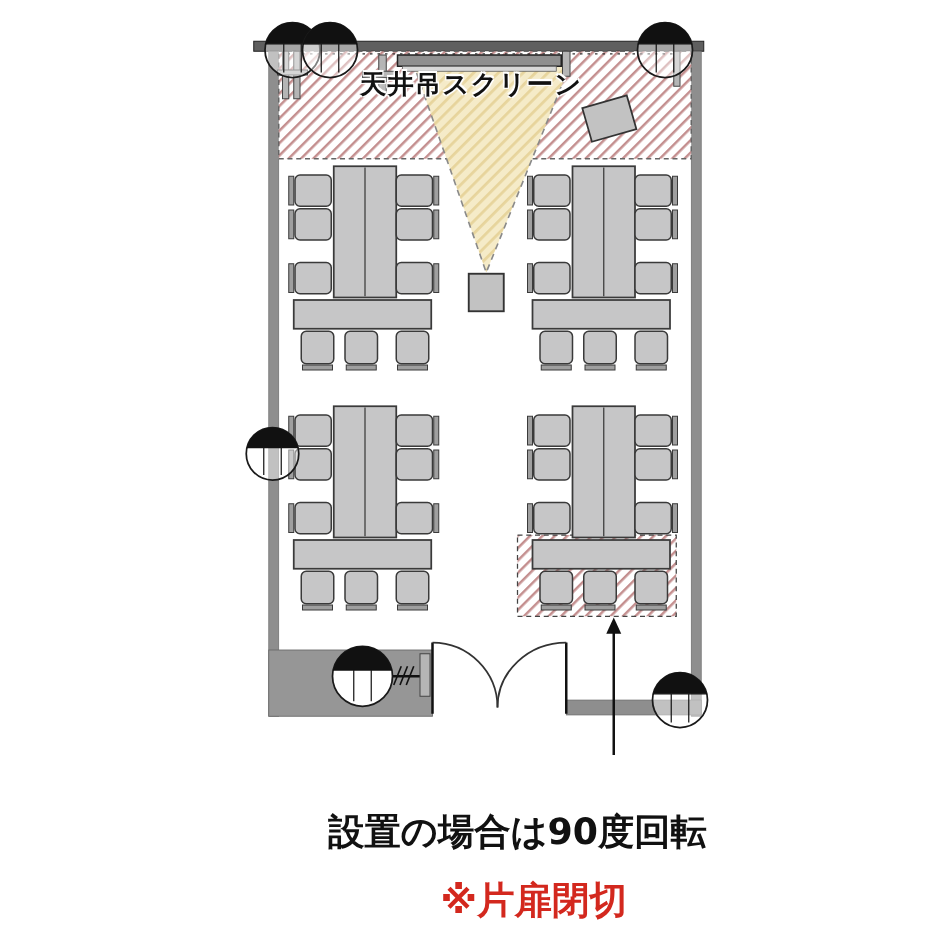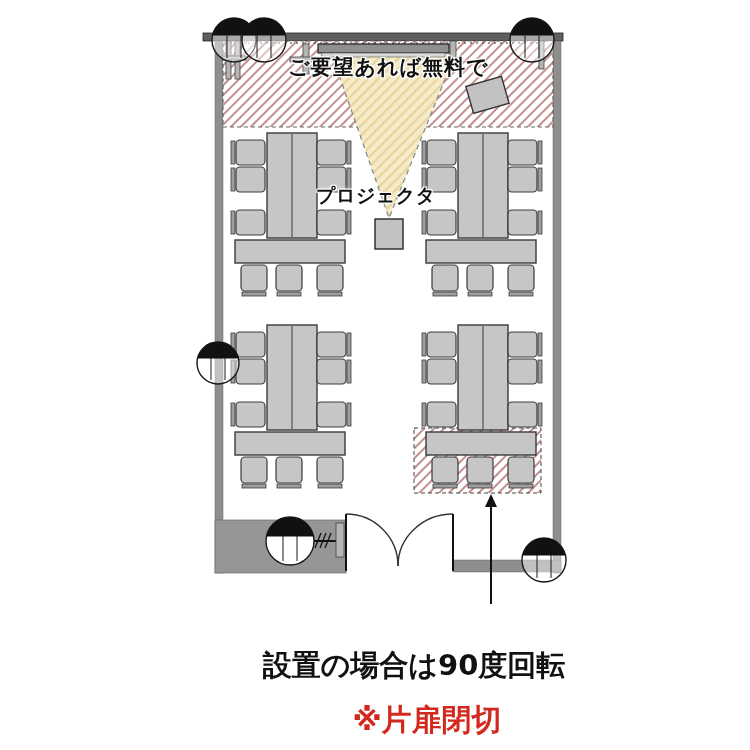--- a/index.html
+++ b/index.html
@@ -274,17 +274,16 @@
           <line x1="266.526610811389" y1="536" x2="313.473389188611" y2="536" stroke="#111" stroke-width="1"></line>
           <line x1="283" y1="536" x2="283" y2="561" stroke="#1a1a1a" stroke-width="1"></line>
           <line x1="297" y1="536" x2="297" y2="561" stroke="#1a1a1a" stroke-width="1"></line>
         </g>
       </g>
 
     <line x1="491" y1="604" x2="491" y2="502" stroke="#111" stroke-width="2"></line>
     <polygon points="491,494 485,507 497,507" fill="#111"></polygon>
   </svg>
 
-  <div class="lbl lbl-screen">ご要望あれば無料で</div>
-  <div class="lbl lbl-projector">プロジェクタ</div>
+  <div class="lbl lbl-screen">天井吊スクリーン</div>
   <div class="ann ann2">設置の場合は90度回転</div>
   <div class="ann ann3">※片扉閉切</div>
 </div>
 
 </body></html>

